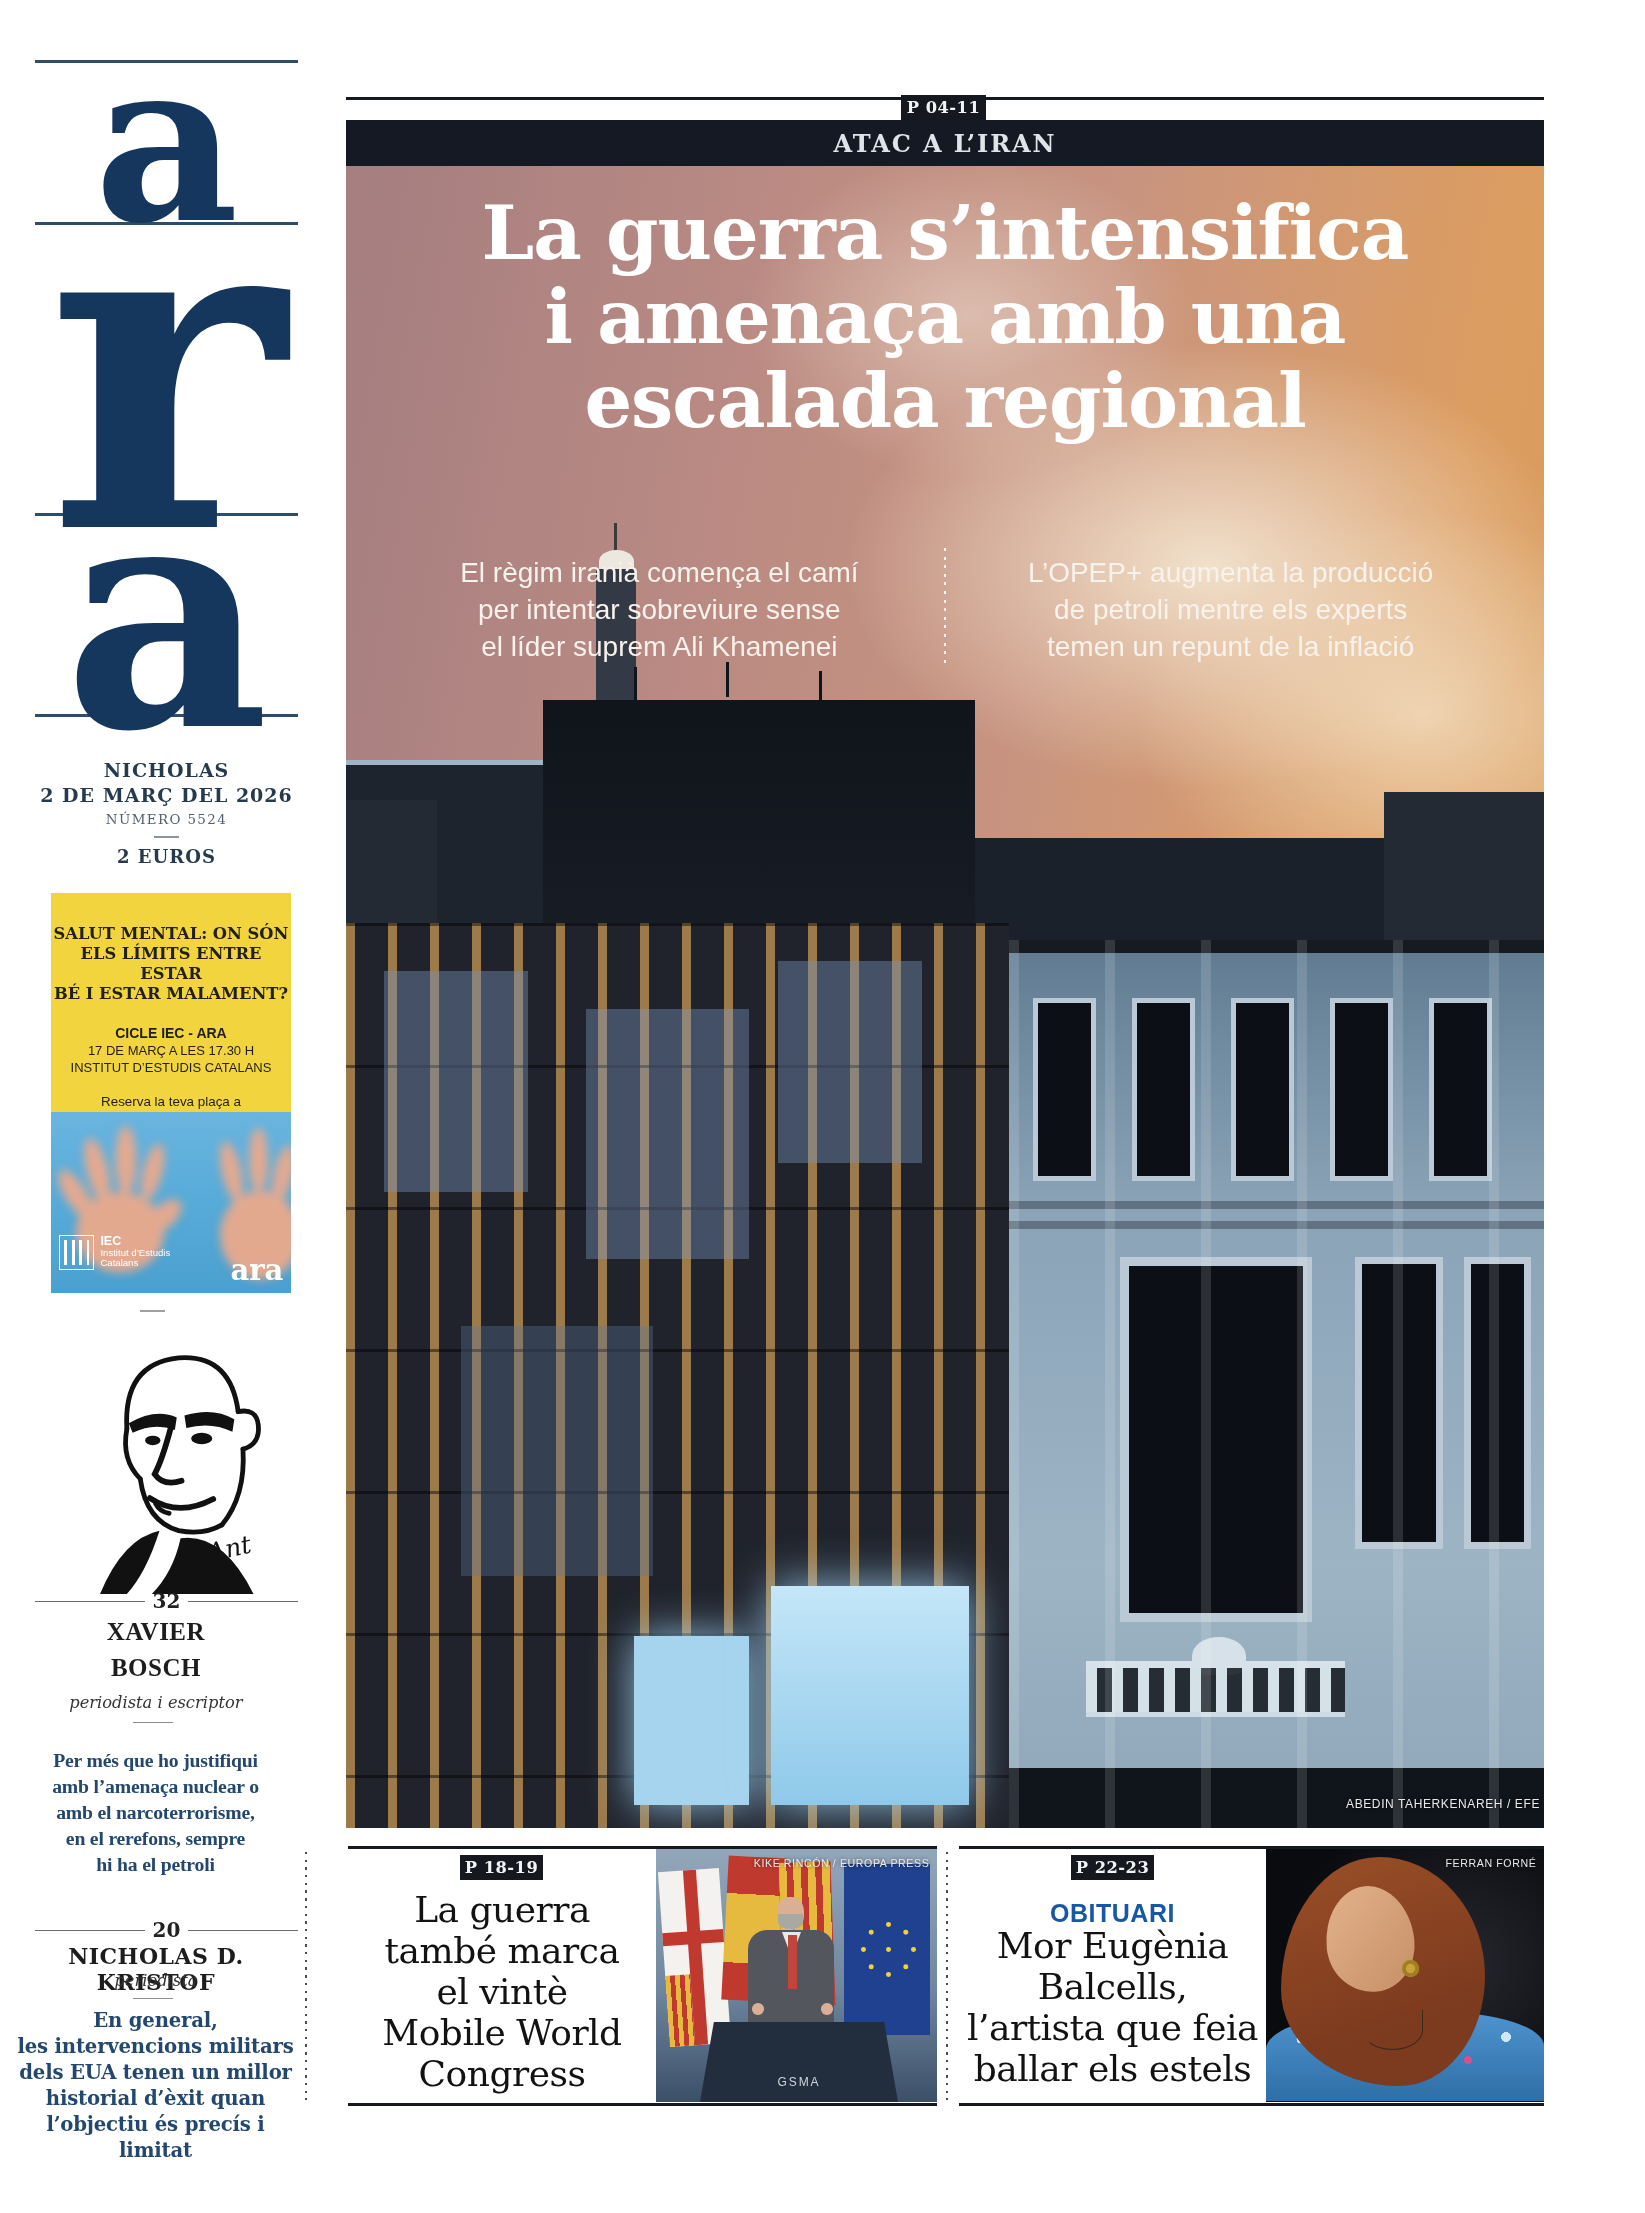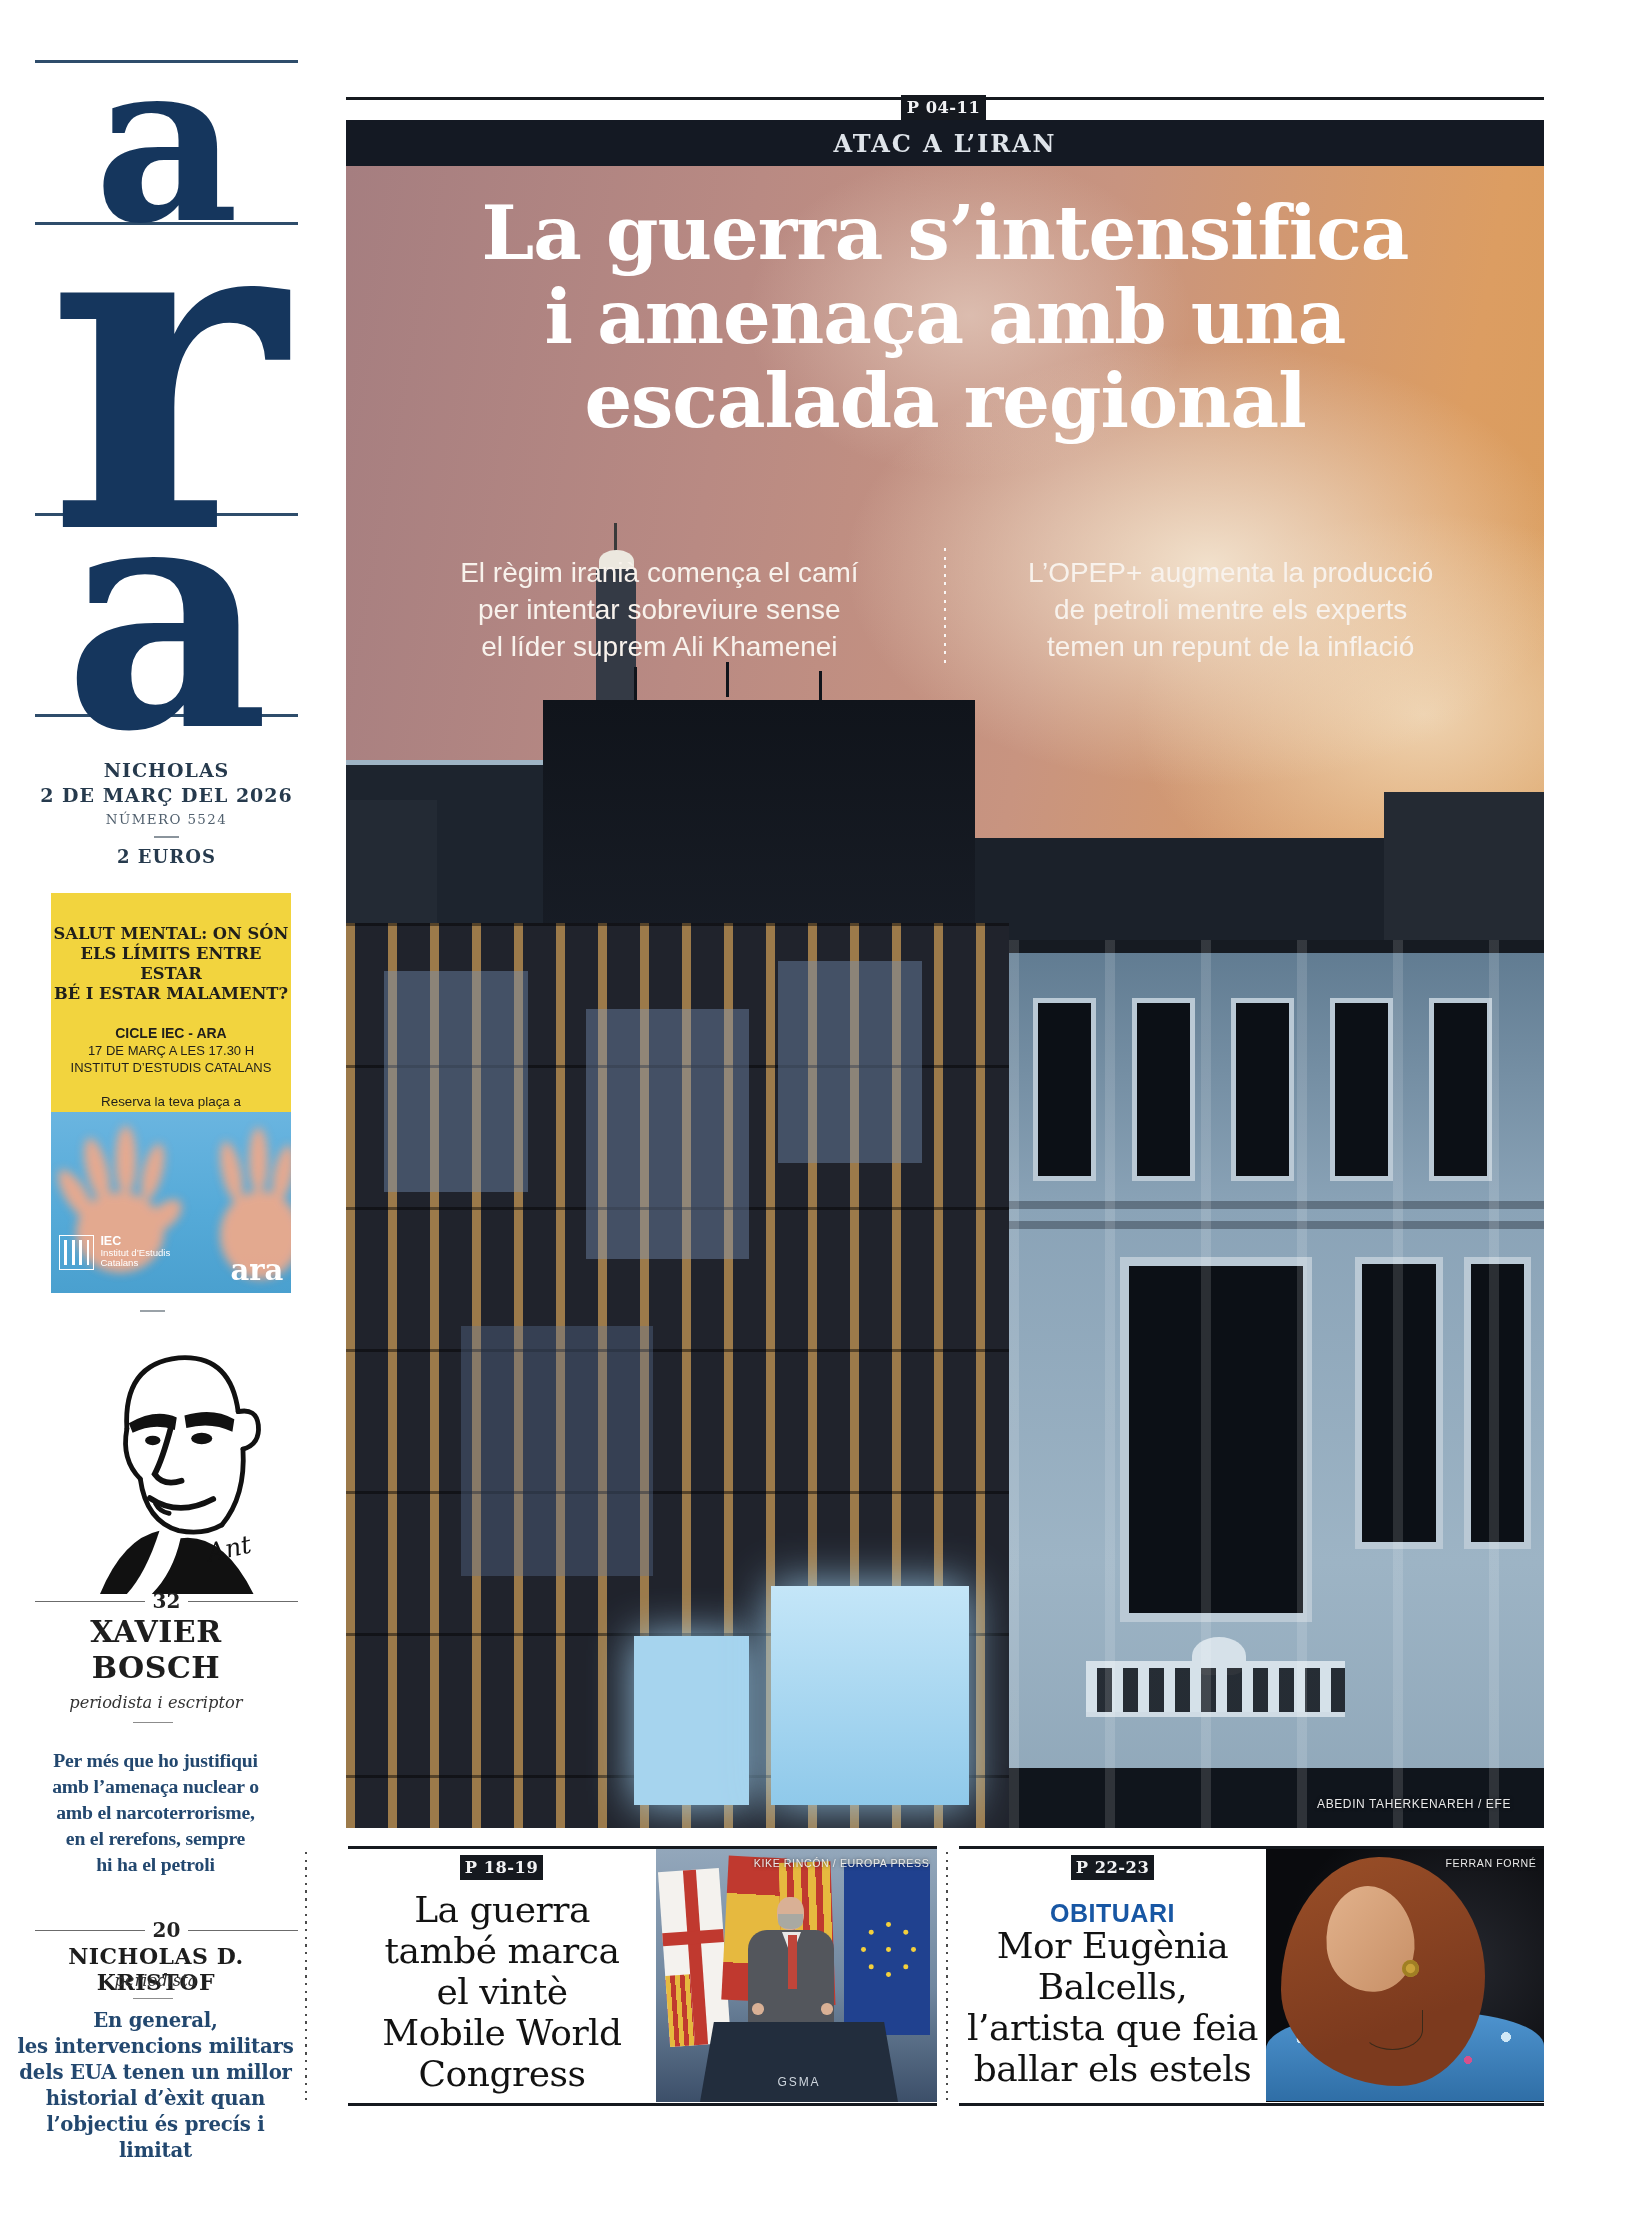--- a/index.html
+++ b/index.html
@@ -217,21 +217,21 @@
     <path d="M118 214 Q162 208 194 272 L88 272 Q110 250 118 214 Z" fill="#111"></path>
     <text x="148" y="238" font-family="DejaVu Serif" font-style="italic" font-size="26" fill="#111" transform="rotate(-12 148 238)">Ant</text>
   </svg>
 </div>
 
 <div class="abs pagehr" style="top:1589px;">
   <div class="ln"></div>
   <div class="no">32</div>
   <div class="ln"></div>
 </div>
-<div class="abs colname" style="top:1614px;font-size:30px;line-height:36px;">
+<div class="abs colname" style="top:1614px;font-size:25px;line-height:36px;font-family:Liberation Serif, serif;">
   <div>XAVIER</div>
   <div>BOSCH</div>
 </div>
 <div class="abs colrole" style="top:1693px;">periodista i escriptor</div>
 <div class="abs minihr" style="top:1722px;"></div>
 <div class="abs colquote" style="top:1747px;font-family:Liberation Serif, serif;">
   <div>Per més que ho justifiqui</div>
   <div>amb l’amenaça nuclear o</div>
   <div>amb el narcoterrorisme,</div>
   <div>en el rerefons, sempre</div>
@@ -313,21 +313,21 @@
       <div>el líder suprem Ali Khamenei</div>
     </div>
     <div class="vdots-w"></div>
     <div class="subcol">
       <div>L’OPEP+ augmenta la producció</div>
       <div>de petroli mentre els experts</div>
       <div>temen un repunt de la inflació</div>
     </div>
   </div>
 
-  <div class="credit" style="right:33px;top:1631px;">ABEDIN TAHERKENAREH / EFE</div>
+  <div class="credit" style="right:4px;top:1631px;">ABEDIN TAHERKENAREH / EFE</div>
 </div>
 
 <div class="vdots-d" style="left:305px;top:1852px;height:248px;"></div>
 <div class="vdots-d" style="left:946px;top:1852px;height:248px;"></div>
 
 <div class="bbox bb1">
   <div class="bb-badge kicker-badge" style="left:112px;">P 18-19</div>
   <div class="bb-hl" style="left:0;width:308px;top:40px;">
     <div>La guerra</div>
     <div>també marca</div>

